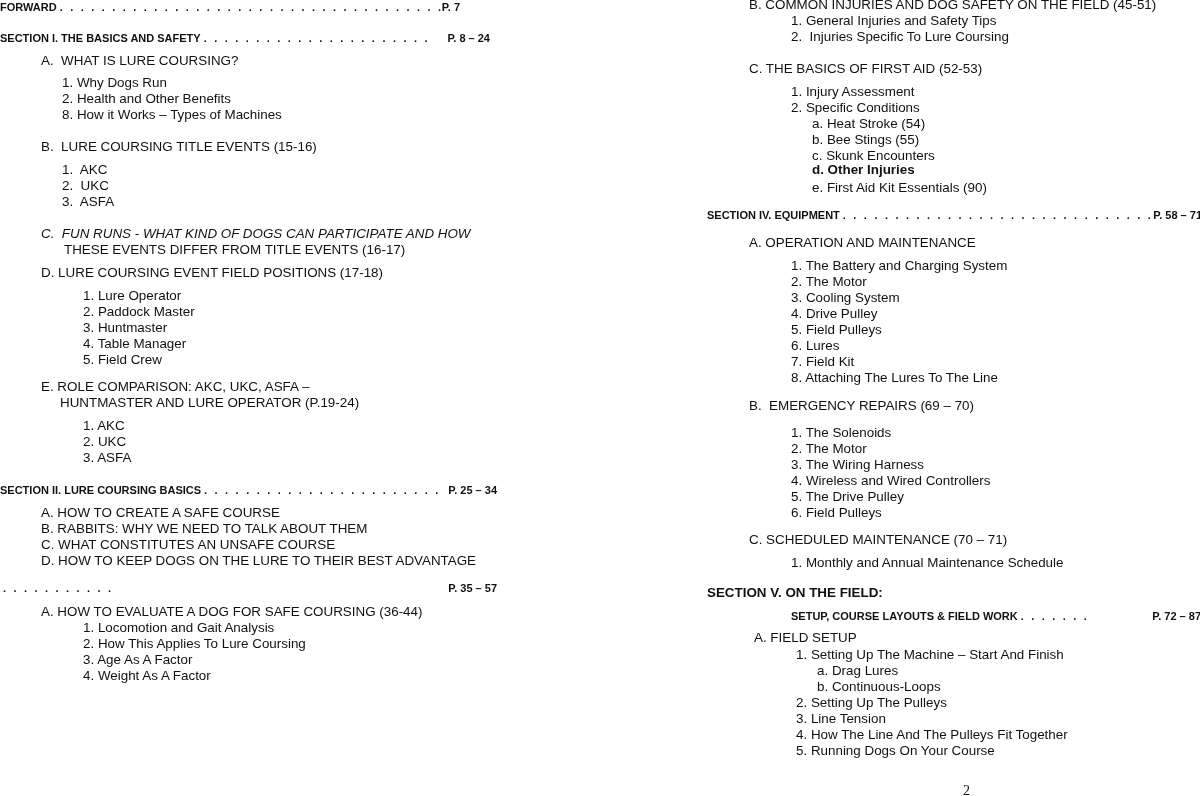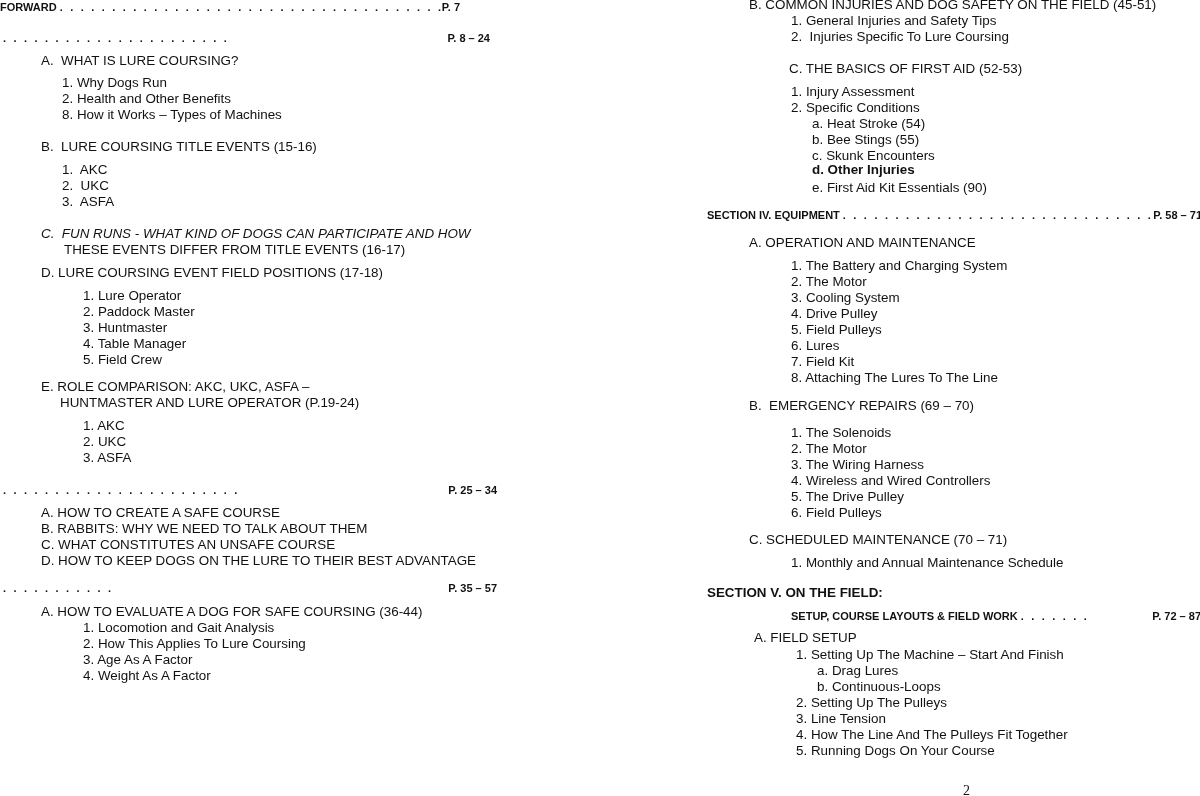--- a/index.html
+++ b/index.html
@@ -52,20 +52,21 @@
 
 <div>
 
   <div class="dots-row" style="left:0px; top:-1px; width:460px;">
     <span class="title">FORWARD</span>
     <span class="leader">. . . . . . . . . . . . . . . . . . . . . . . . . . . . . . . . . . . . . . . . . . . . . .</span>
     <span class="pages">P. 7</span>
   </div>
 
   <div class="dots-row" style="left:0px; top:30px; width:490px;">
+    <span class="title">SECTION I.  THE BASICS AND SAFETY</span>
     <span class="leader">. . . . . . . . . . . . . . . . . . . . . .</span>
     <span class="pages">P. 8 – 24</span>
   </div>
 
   <div class="line" style="left:41px; top:53px;">A.  WHAT IS LURE COURSING?</div>
   <div class="line" style="left:62px; top:75px;">1. Why Dogs Run</div>
   <div class="line" style="left:62px; top:91px;">2. Health and Other Benefits</div>
   <div class="line" style="left:62px; top:107px;">8. How it Works – Types of Machines</div>
 
   <div class="line" style="left:41px; top:139px;">B.  LURE COURSING TITLE EVENTS (15-16)</div>
@@ -83,20 +84,21 @@
   <div class="line" style="left:83px; top:336px;">4. Table Manager</div>
   <div class="line" style="left:83px; top:352px;">5. Field Crew</div>
 
   <div class="line" style="left:41px; top:379px;">E. ROLE COMPARISON: AKC, UKC, ASFA –</div>
   <div class="line" style="left:60px; top:395px;">HUNTMASTER AND LURE OPERATOR (P.19-24)</div>
   <div class="line" style="left:83px; top:418px;">1. AKC</div>
   <div class="line" style="left:83px; top:434px;">2. UKC</div>
   <div class="line" style="left:83px; top:450px;">3. ASFA</div>
 
   <div class="dots-row" style="left:0px; top:482px; width:497px;">
+    <span class="title">SECTION II. LURE COURSING BASICS</span>
     <span class="leader">. . . . . . . . . . . . . . . . . . . . . . .</span>
     <span class="pages">P. 25 – 34</span>
   </div>
   <div class="line" style="left:41px; top:505px;">A. HOW TO CREATE A SAFE COURSE</div>
   <div class="line" style="left:41px; top:521px;">B. RABBITS: WHY WE NEED TO TALK ABOUT THEM</div>
   <div class="line" style="left:41px; top:537px;">C. WHAT CONSTITUTES AN UNSAFE COURSE</div>
   <div class="line" style="left:41px; top:553px;">D. HOW TO KEEP DOGS ON THE LURE TO THEIR BEST ADVANTAGE</div>
 
   <div class="dots-row" style="left:0px; top:580px; width:497px;">
     <span class="leader">. . . . . . . . . . .</span>
@@ -108,21 +110,21 @@
   <div class="line" style="left:83px; top:652px;">3. Age As A Factor</div>
   <div class="line" style="left:83px; top:668px;">4. Weight As A Factor</div>
 </div>
 
 <div>
 
   <div class="line" style="left:749px; top:-3px;">B. COMMON INJURIES AND DOG SAFETY ON THE FIELD (45-51)</div>
   <div class="line" style="left:791px; top:13px;">1. General Injuries and Safety Tips</div>
   <div class="line" style="left:791px; top:29px;">2.  Injuries Specific To Lure Coursing</div>
 
-  <div class="line" style="left:749px; top:61px;margin-left:40px;">C. THE BASICS OF FIRST AID (52-53)</div>
+  <div class="line" style="left:749px; top:61px;">C. THE BASICS OF FIRST AID (52-53)</div>
   <div class="line" style="left:791px; top:84px;">1. Injury Assessment</div>
   <div class="line" style="left:791px; top:100px;">2. Specific Conditions</div>
   <div class="line" style="left:812px; top:116px;">a. Heat Stroke (54)</div>
   <div class="line" style="left:812px; top:132px;">b. Bee Stings (55)</div>
   <div class="line" style="left:812px; top:148px;">c. Skunk Encounters</div>
   <div class="line" style="left:812px; top:162px;font-weight:bold;">d. Other Injuries</div>
   <div class="line" style="left:812px; top:180px;">e. First Aid Kit Essentials (90)</div>
 
   <div class="dots-row" style="left:707px; top:207px; width:495px;">
     <span class="title">SECTION IV. EQUIPMENT</span>

